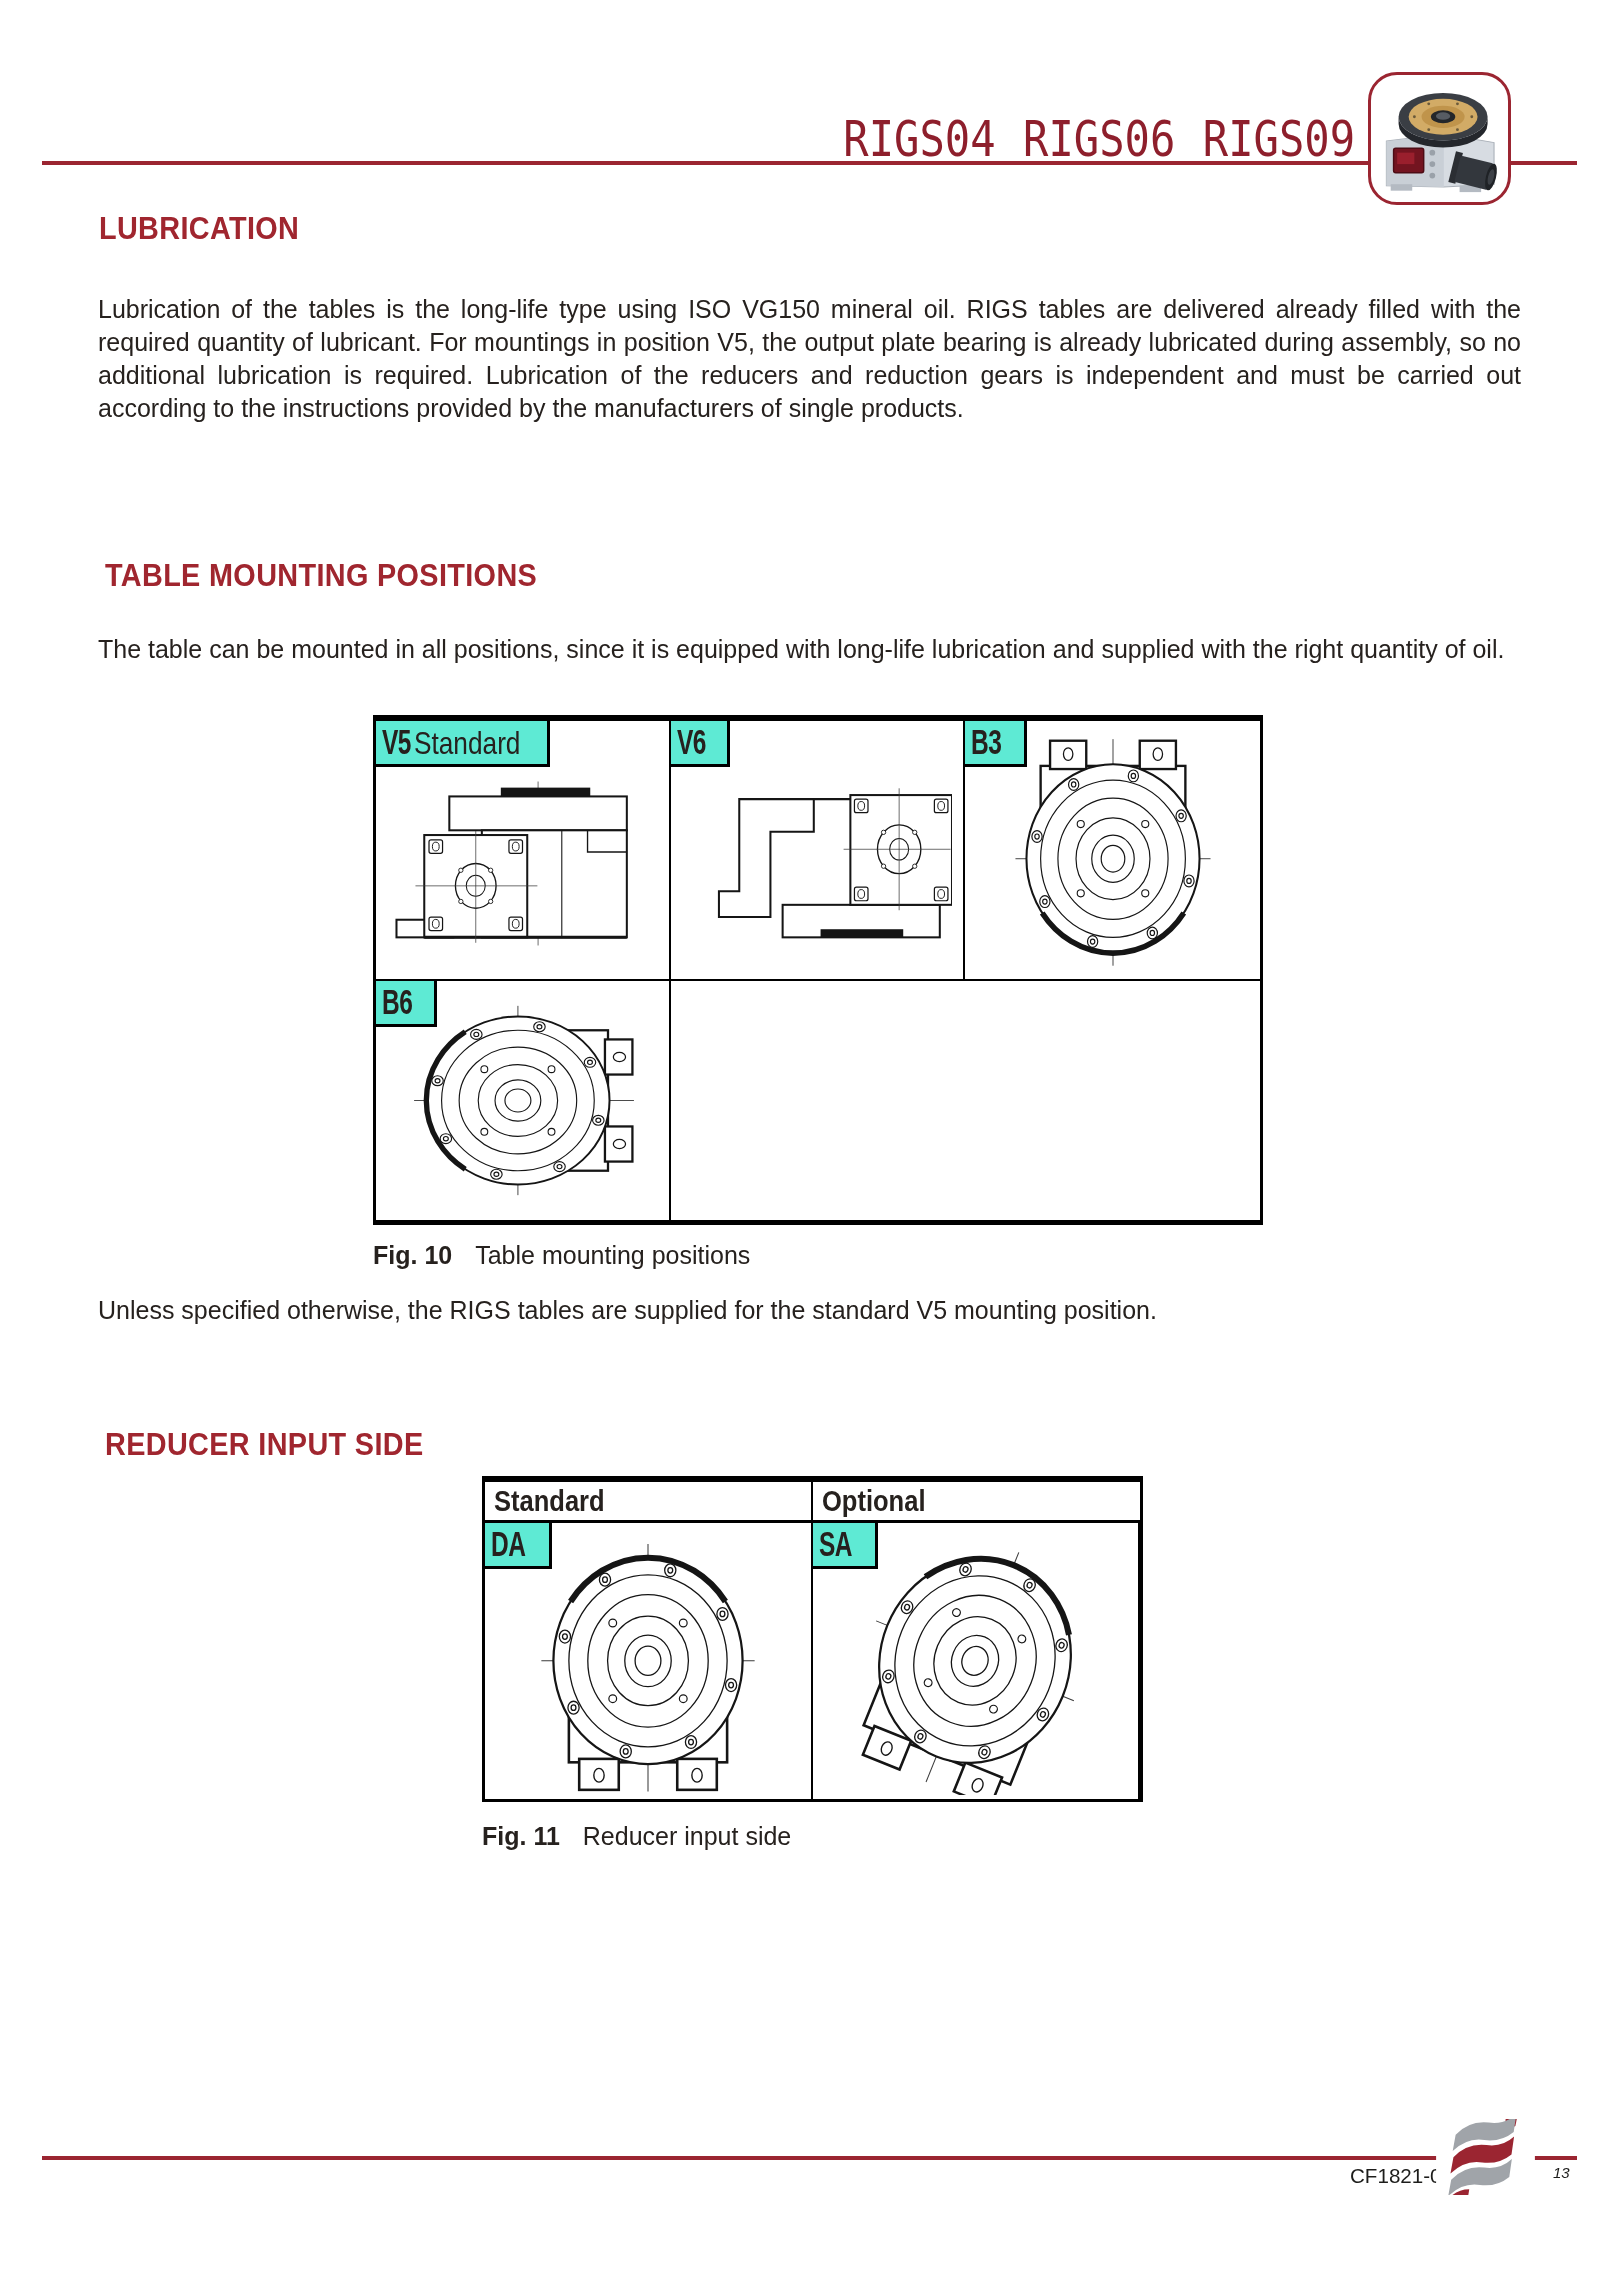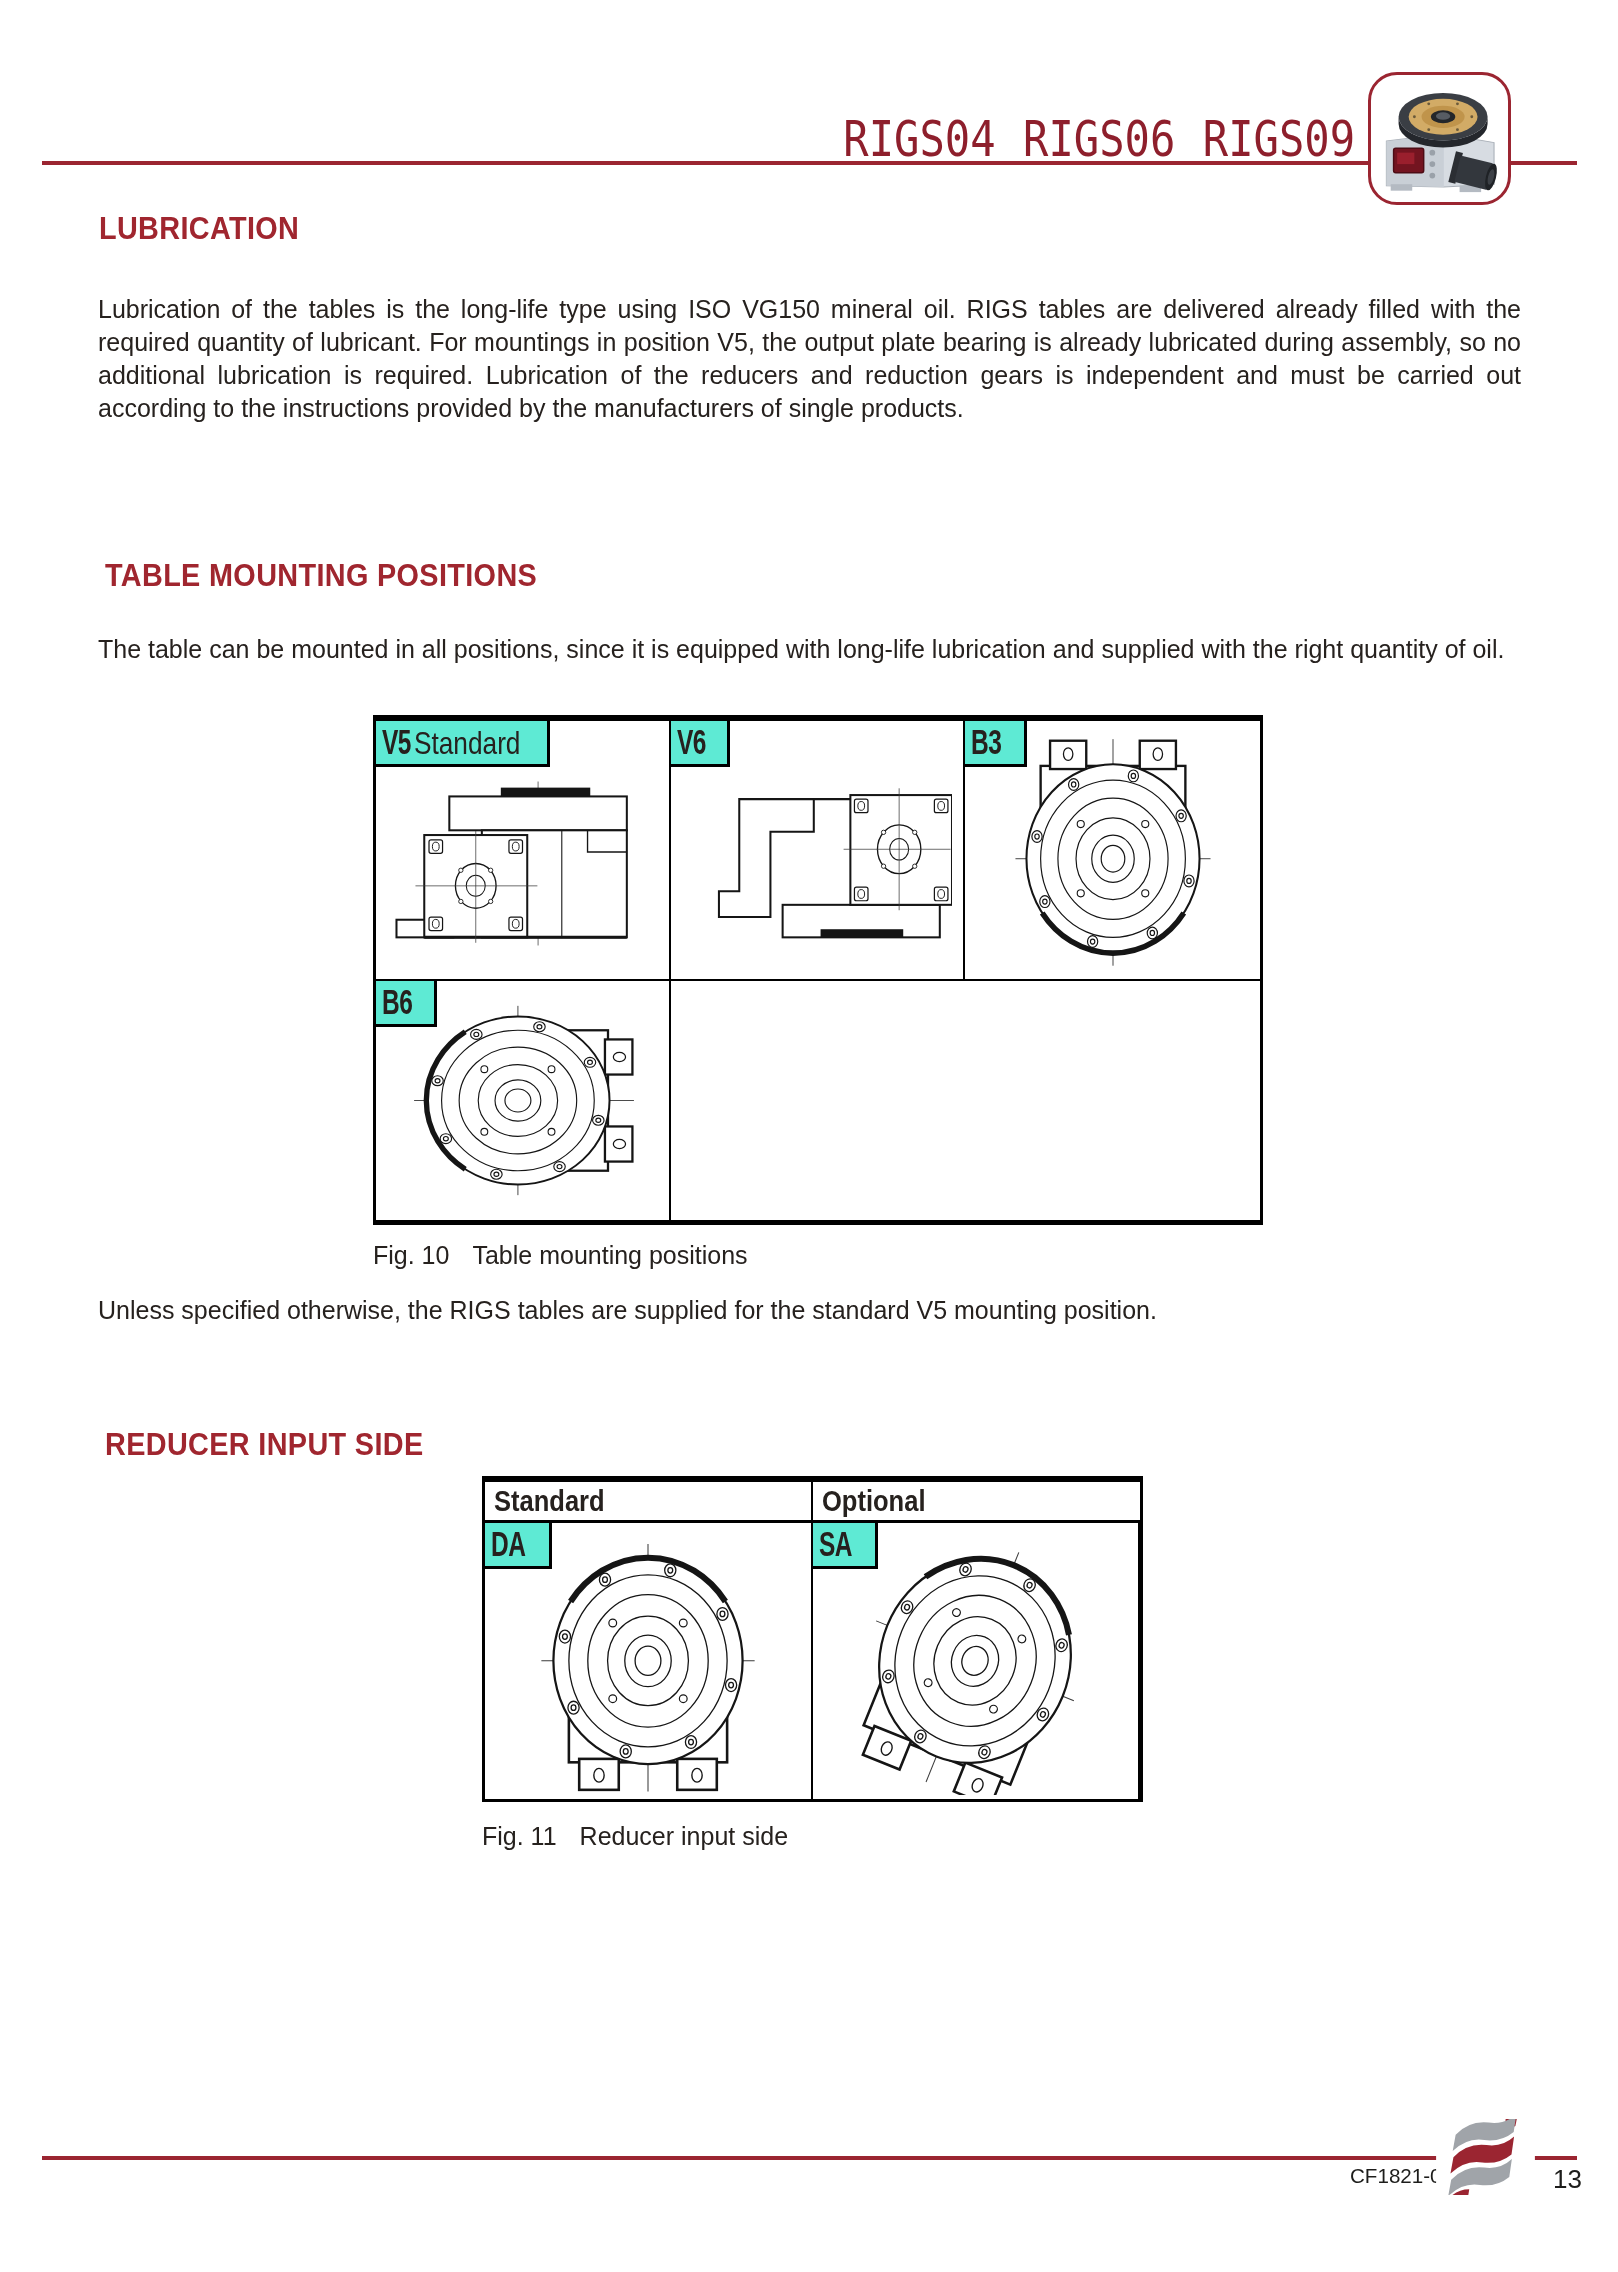--- a/index.html
+++ b/index.html
@@ -17,21 +17,21 @@
     border:3.8px solid #9b2531;border-radius:29px;background:#fff;z-index:5;display:flex;
     align-items:center;justify-content:center;}
   .product-box svg{width:131px;height:122px;}
   
   .h{position:absolute;font-size:32px;font-weight:bold;color:#a0262f;transform:scaleX(0.9);
      transform-origin:left top;white-space:nowrap;letter-spacing:0.4px;}
   .para{position:absolute;left:98px;width:1423px;font-size:25px;line-height:33px;
      text-align:justify;color:#26211e;}
   .note{position:absolute;left:98px;width:1463px;font-size:25px;line-height:33px;color:#26211e;}
   .fcap{position:absolute;font-size:25px;color:#26211e;white-space:nowrap;}
-  .fcap b{font-weight:normal;}
+  .fcap b{font-weight:bold;}
   .capgap{display:inline-block;width:23px;}
   
   .fig10{position:absolute;left:373px;top:715px;width:890px;height:510px;box-sizing:border-box;
     display:grid;grid-template-columns:1fr 1fr 1fr;grid-template-rows:260px 1fr;
     border:3.8px solid #000;border-top-width:6.9px;border-bottom-width:5.3px;background:#fff;}
   .fig10 .cell{position:relative;border-right:2.3px solid #000;border-bottom:2.3px solid #000;
     display:flex;align-items:center;justify-content:center;overflow:hidden;}
   .fig10 .cell.cR{border-right:none;}
   .fig10 .cell.cB{border-bottom:none;text-align:center;}
   
@@ -48,21 +48,21 @@
   .flabel{position:absolute;top:0;left:0;background:#5eead4;border:0 solid #000;
     border-right-width:3px;border-bottom-width:3px;padding:3px 9.1px 4.6px 6.1px;line-height:1;
     z-index:3;display:flex;align-items:baseline;}
   .flabel .code{font-weight:bold;font-size:35px;display:inline-block;transform:scaleX(0.7);
     transform-origin:left center;letter-spacing:-0.8px;}
   .flabel .suffix{font-size:30.5px;font-weight:normal;display:inline-block;transform:scaleX(0.86);
     transform-origin:left center;margin-left:-9.1px;}
   .drw{display:block;}
   
   .doc-code{position:absolute;left:1350px;top:2164px;font-size:20.6px;color:#1d1d1b;}
-  .page-num{position:absolute;left:1553px;top:2164px;font-size:26px;color:#1d1d1b;}
+  .page-num{position:absolute;left:1553px;top:2164px;font-size:15px;color:#1d1d1b;font-style:italic;}
   .brand-logo{position:absolute;left:1435px;top:2119px;width:101px;height:76px;z-index:4;}
 </style>
 </head>
 <body>
 
 <svg width="0" height="0" style="position:absolute" aria-hidden="true">
 <defs>
 
   <g id="fv" stroke="#151515">
     <line x1="150" y1="8" x2="150" y2="296" stroke="#3a3a3a" stroke-width="1.2"></line>

